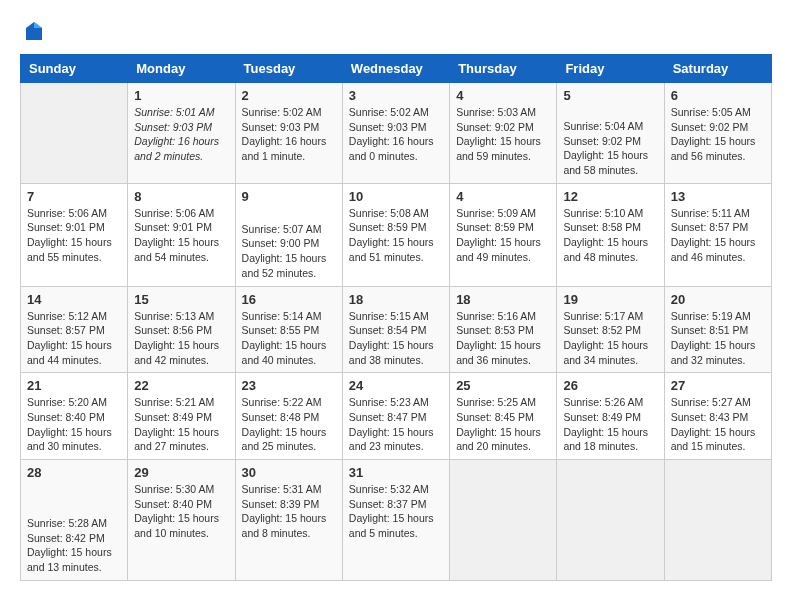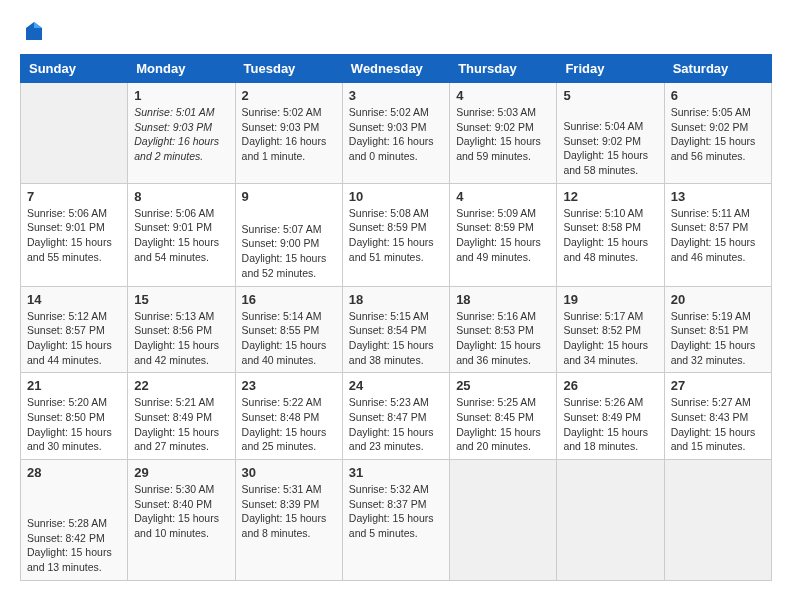--- a/index.html
+++ b/index.html
@@ -273,21 +273,21 @@
           <div class="cell-info" style="white-space: pre-line;">Sunrise: 5:19 AM
 Sunset: 8:51 PM
 Daylight: 15 hours
 and 32 minutes.</div>
         </td>
       </tr>
       <tr>
         <td>
           <span class="day-number">21</span>
           <div class="cell-info" style="white-space: pre-line;">Sunrise: 5:20 AM
-Sunset: 8:50 PM
+Sunset: 8:40 PM
 Daylight: 15 hours
 and 30 minutes.</div>
         </td>
         <td>
           <span class="day-number">22</span>
           <div class="cell-info" style="white-space: pre-line;">Sunrise: 5:21 AM
 Sunset: 8:49 PM
 Daylight: 15 hours
 and 27 minutes.</div>
         </td>

